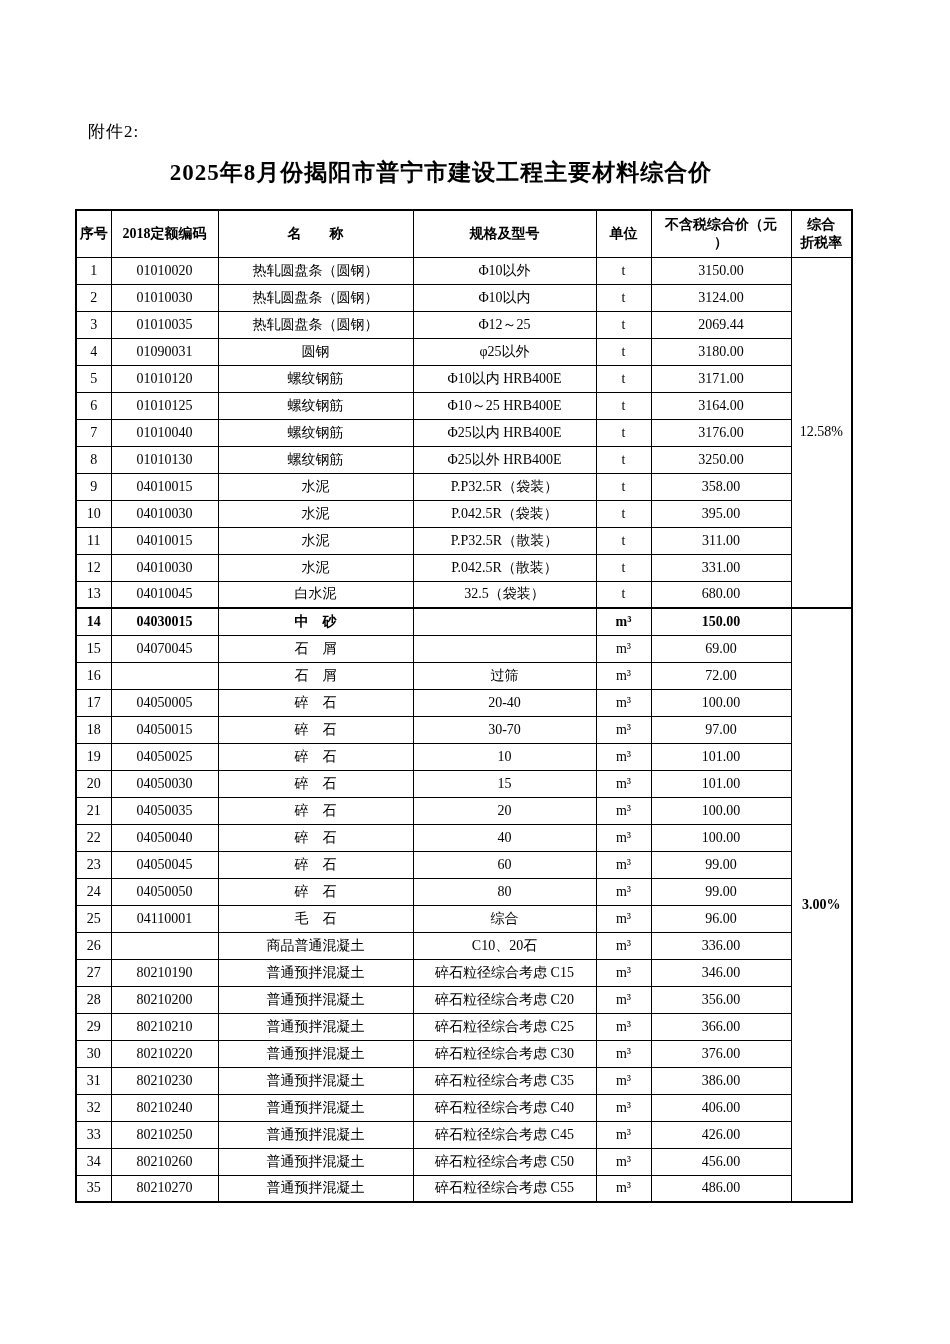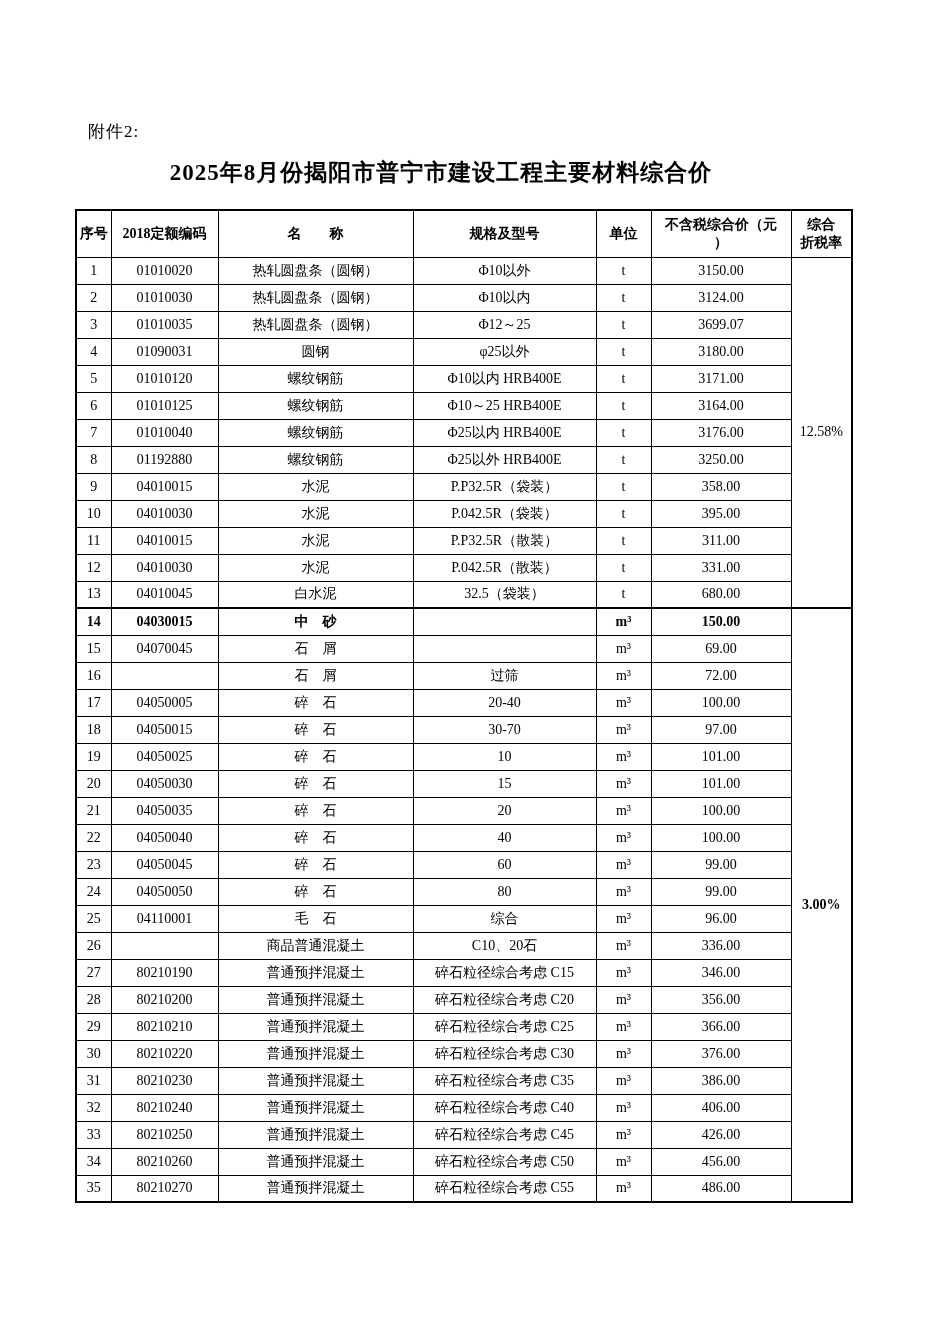--- a/index.html
+++ b/index.html
@@ -112,21 +112,21 @@
           <td data-name="cell-spec">Φ10以内</td>
           <td data-name="cell-unit">t</td>
           <td data-name="cell-price">3124.00</td>
         </tr>
         <tr data-name="table-row">
           <td data-name="cell-no">3</td>
           <td data-name="cell-code">01010035</td>
           <td data-name="cell-name">热轧圆盘条（圆钢）</td>
           <td data-name="cell-spec">Φ12～25</td>
           <td data-name="cell-unit">t</td>
-          <td data-name="cell-price">3699.07</td>
+          <td data-name="cell-price">2069.44</td>
         </tr>
         <tr data-name="table-row">
           <td data-name="cell-no">4</td>
           <td data-name="cell-code">01090031</td>
           <td data-name="cell-name">圆钢</td>
           <td data-name="cell-spec">φ25以外</td>
           <td data-name="cell-unit">t</td>
           <td data-name="cell-price">3180.00</td>
         </tr>
         <tr data-name="table-row">
@@ -148,21 +148,21 @@
         <tr data-name="table-row">
           <td data-name="cell-no">7</td>
           <td data-name="cell-code">01010040</td>
           <td data-name="cell-name">螺纹钢筋</td>
           <td data-name="cell-spec">Φ25以内 HRB400E</td>
           <td data-name="cell-unit">t</td>
           <td data-name="cell-price">3176.00</td>
         </tr>
         <tr data-name="table-row">
           <td data-name="cell-no">8</td>
-          <td data-name="cell-code">01192880</td>
+          <td data-name="cell-code">01010130</td>
           <td data-name="cell-name">螺纹钢筋</td>
           <td data-name="cell-spec">Φ25以外 HRB400E</td>
           <td data-name="cell-unit">t</td>
           <td data-name="cell-price">3250.00</td>
         </tr>
         <tr data-name="table-row">
           <td data-name="cell-no">9</td>
           <td data-name="cell-code">04010015</td>
           <td data-name="cell-name">水泥</td>
           <td data-name="cell-spec">P.P32.5R（袋装）</td>

